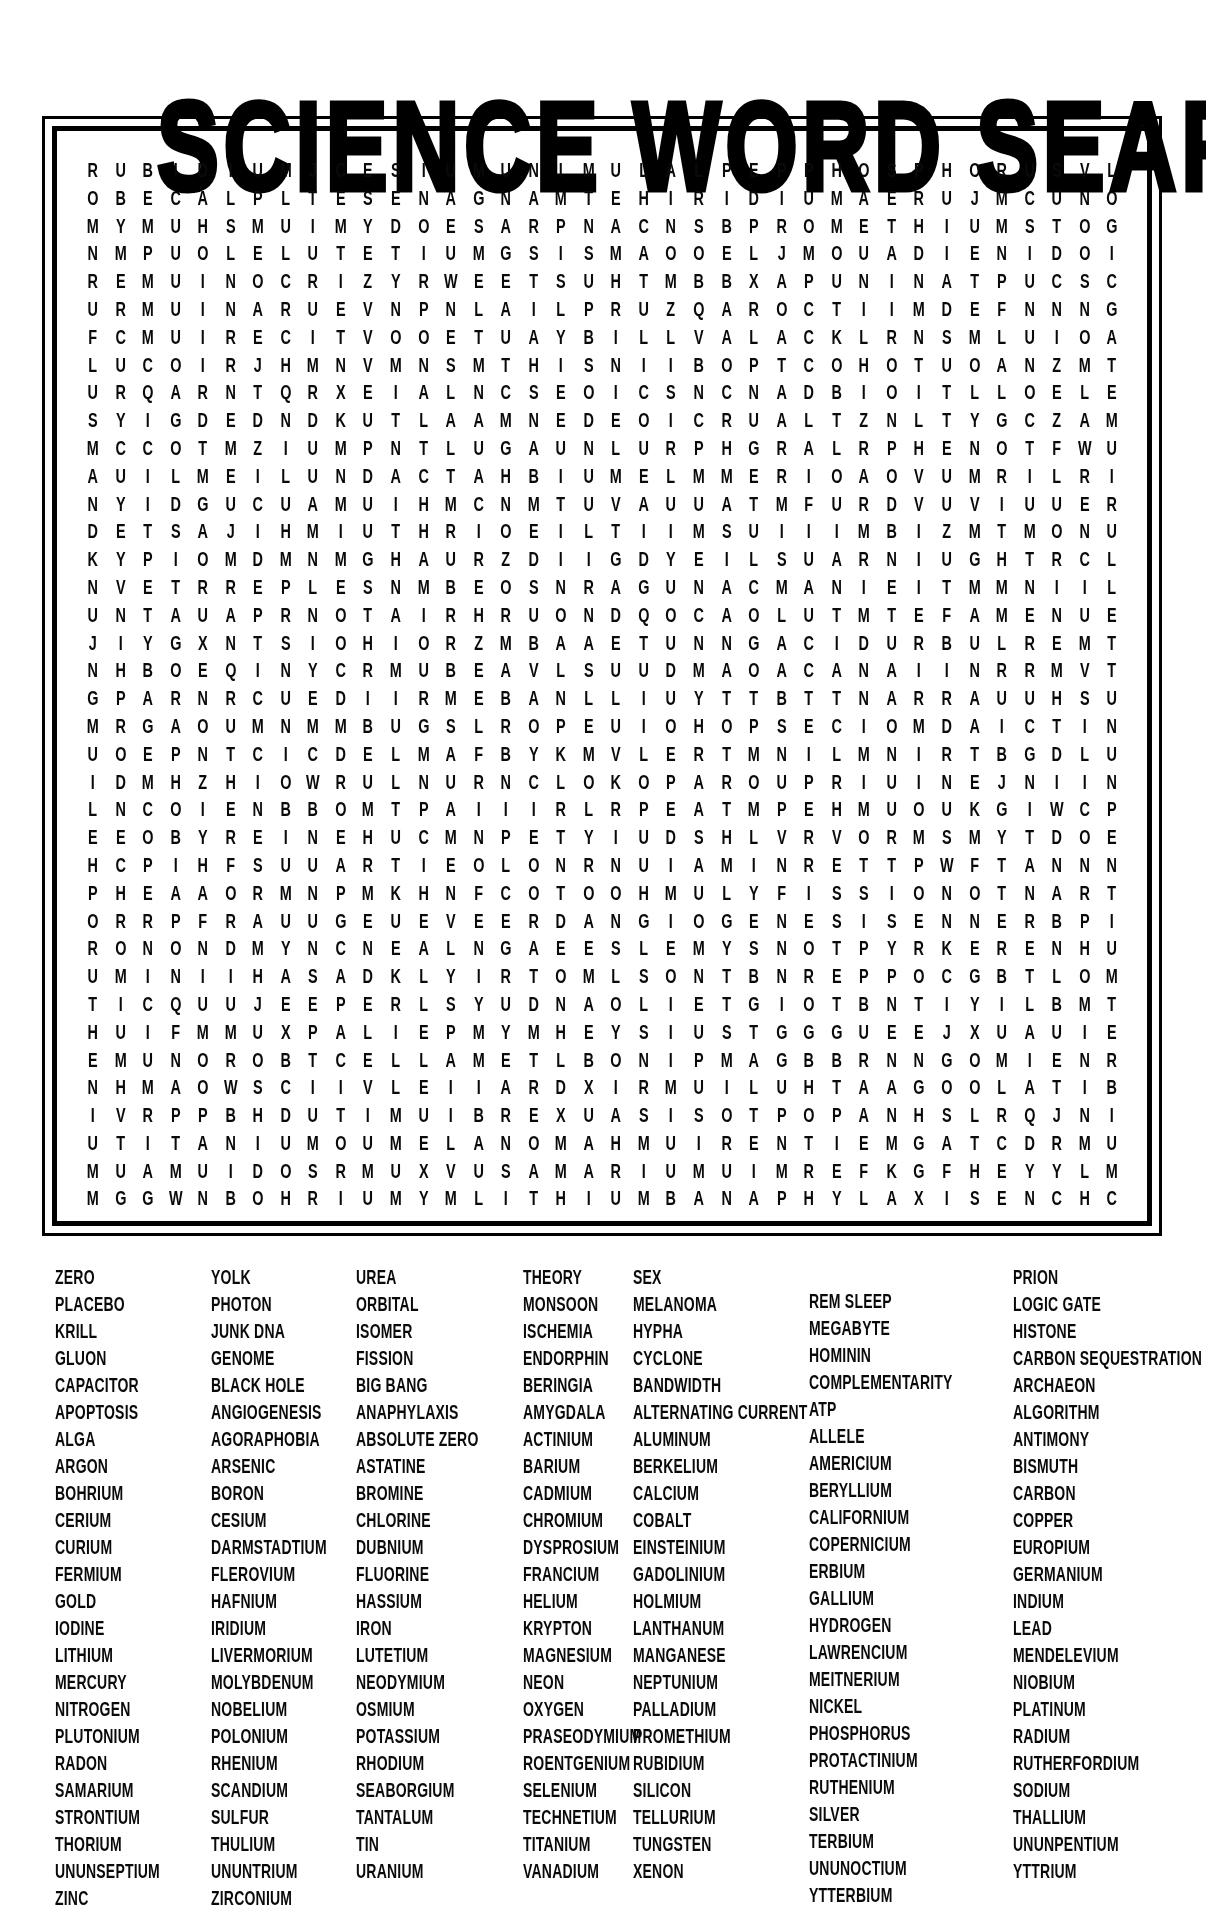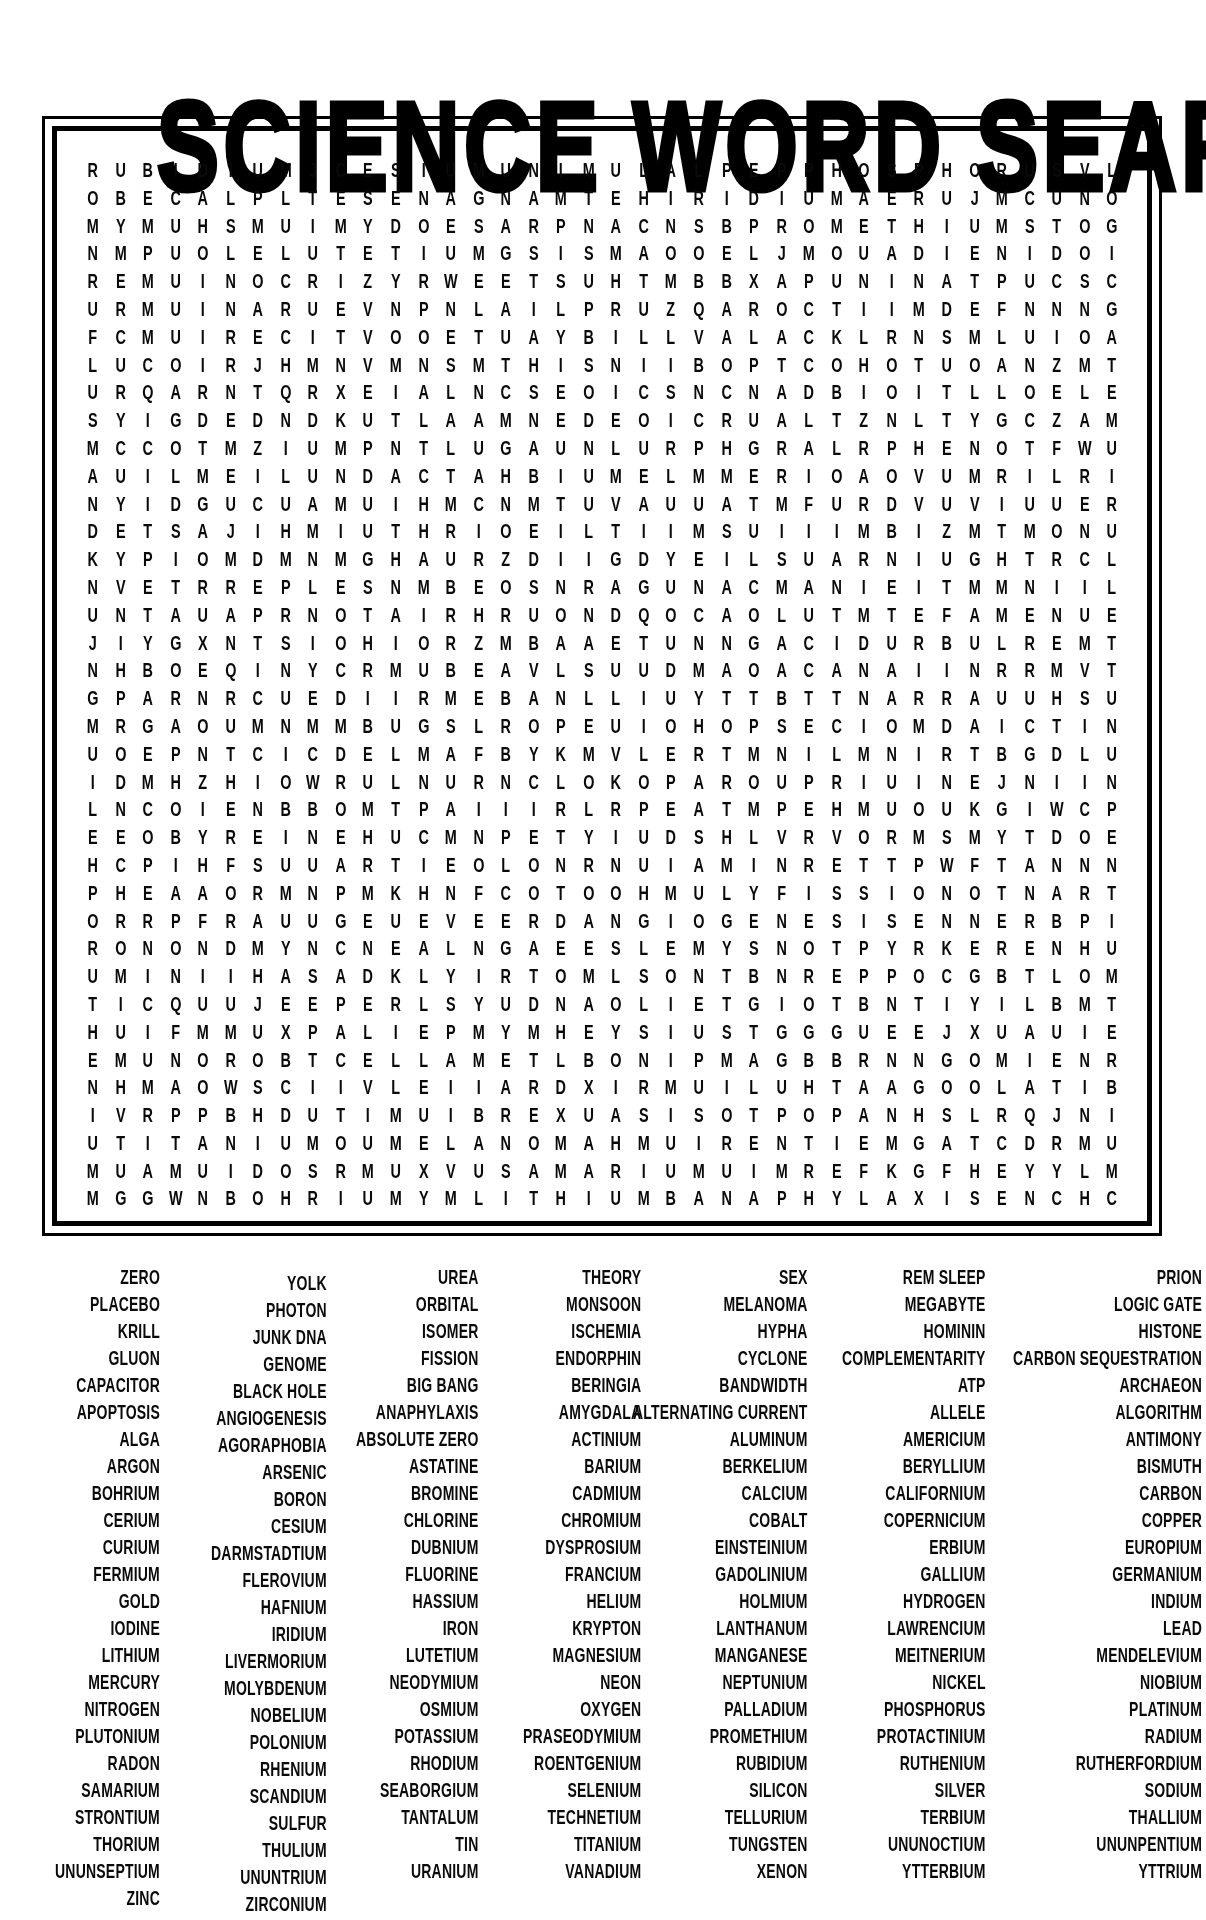--- a/index.html
+++ b/index.html
@@ -69,21 +69,20 @@
     color:#0a0a0a;
     transform:scaleX(0.74);
   }
   
   .words {
     position:absolute;
     top:1264px;
     left:0;
     width:100%;
     height:656px;
-    text-align:right;
   }
   .word-col {
     position:absolute;
     top:0;
   }
   .word {
     height:27px;
     line-height:27px;
     font-size:20px;
     font-weight:bold;
@@ -1648,21 +1647,21 @@
         <div class="word">MERCURY</div>
         <div class="word">NITROGEN</div>
         <div class="word">PLUTONIUM</div>
         <div class="word">RADON</div>
         <div class="word">SAMARIUM</div>
         <div class="word">STRONTIUM</div>
         <div class="word">THORIUM</div>
         <div class="word">UNUNSEPTIUM</div>
         <div class="word">ZINC</div>
       </div>
-      <div class="word-col" style="left: 211px; margin-top: 6px;">
+      <div class="word-col" style="left: 211px;">
         <div class="word">YOLK</div>
         <div class="word">PHOTON</div>
         <div class="word">JUNK DNA</div>
         <div class="word">GENOME</div>
         <div class="word">BLACK HOLE</div>
         <div class="word">ANGIOGENESIS</div>
         <div class="word">AGORAPHOBIA</div>
         <div class="word">ARSENIC</div>
         <div class="word">BORON</div>
         <div class="word">CESIUM</div>
@@ -1749,21 +1748,21 @@
         <div class="word">MANGANESE</div>
         <div class="word">NEPTUNIUM</div>
         <div class="word">PALLADIUM</div>
         <div class="word">PROMETHIUM</div>
         <div class="word">RUBIDIUM</div>
         <div class="word">SILICON</div>
         <div class="word">TELLURIUM</div>
         <div class="word">TUNGSTEN</div>
         <div class="word">XENON</div>
       </div>
-      <div class="word-col" style="left: 842px;">
+      <div class="word-col" style="left: 809px; margin-top: 24px;">
         <div class="word">REM SLEEP</div>
         <div class="word">MEGABYTE</div>
         <div class="word">HOMININ</div>
         <div class="word">COMPLEMENTARITY</div>
         <div class="word">ATP</div>
         <div class="word">ALLELE</div>
         <div class="word">AMERICIUM</div>
         <div class="word">BERYLLIUM</div>
         <div class="word">CALIFORNIUM</div>
         <div class="word">COPERNICIUM</div>

